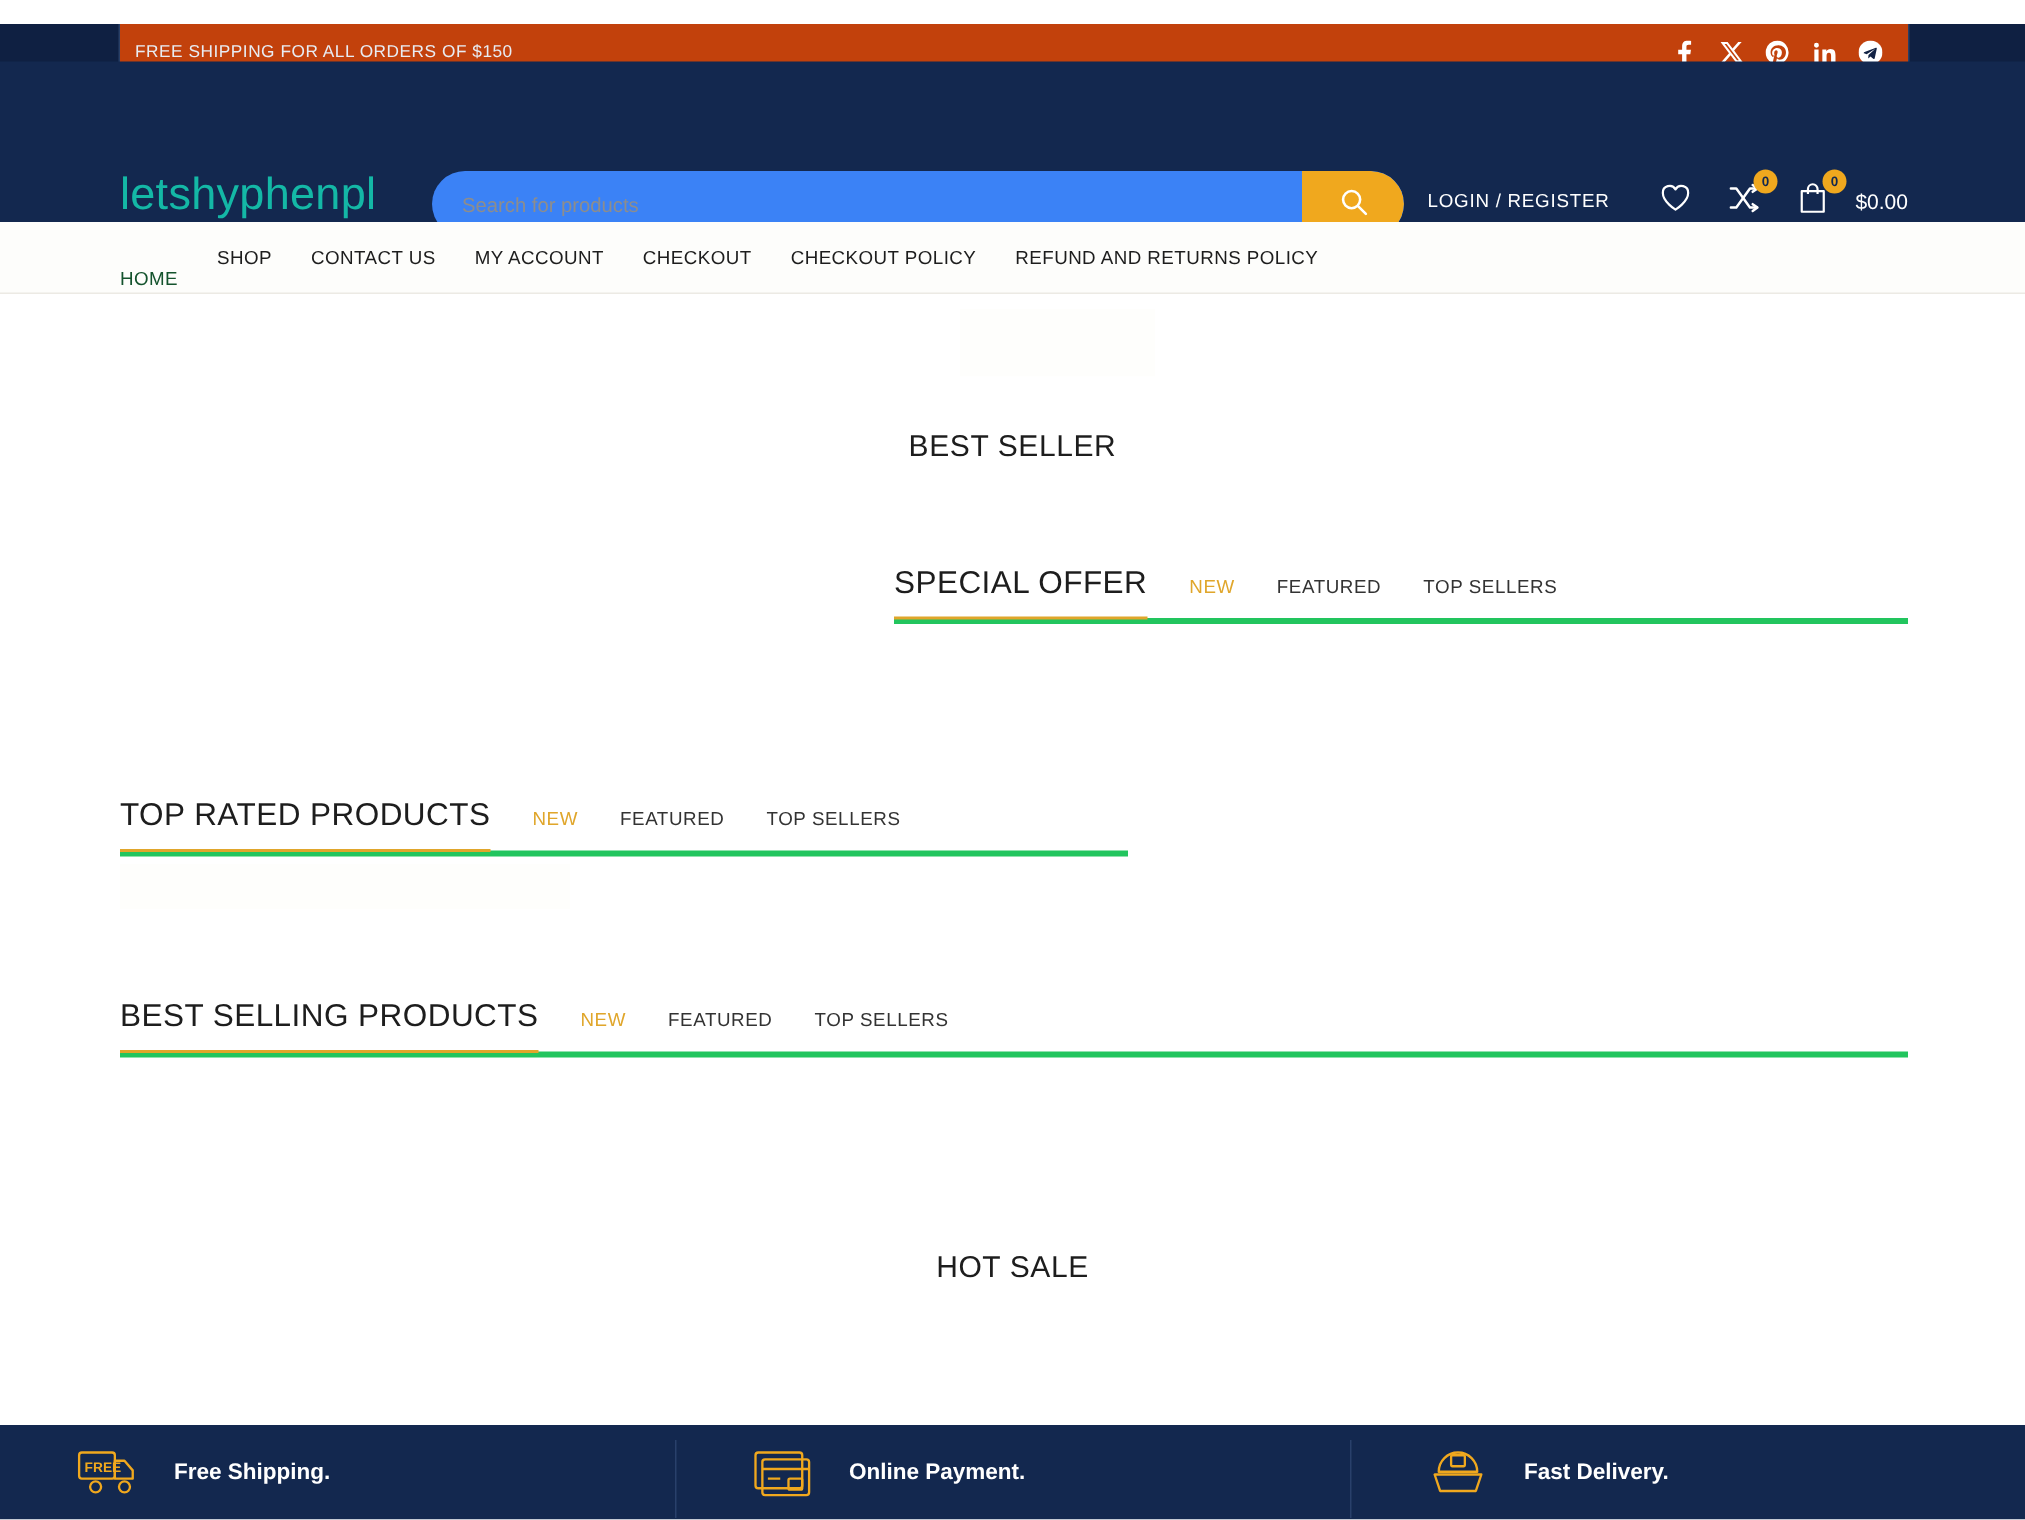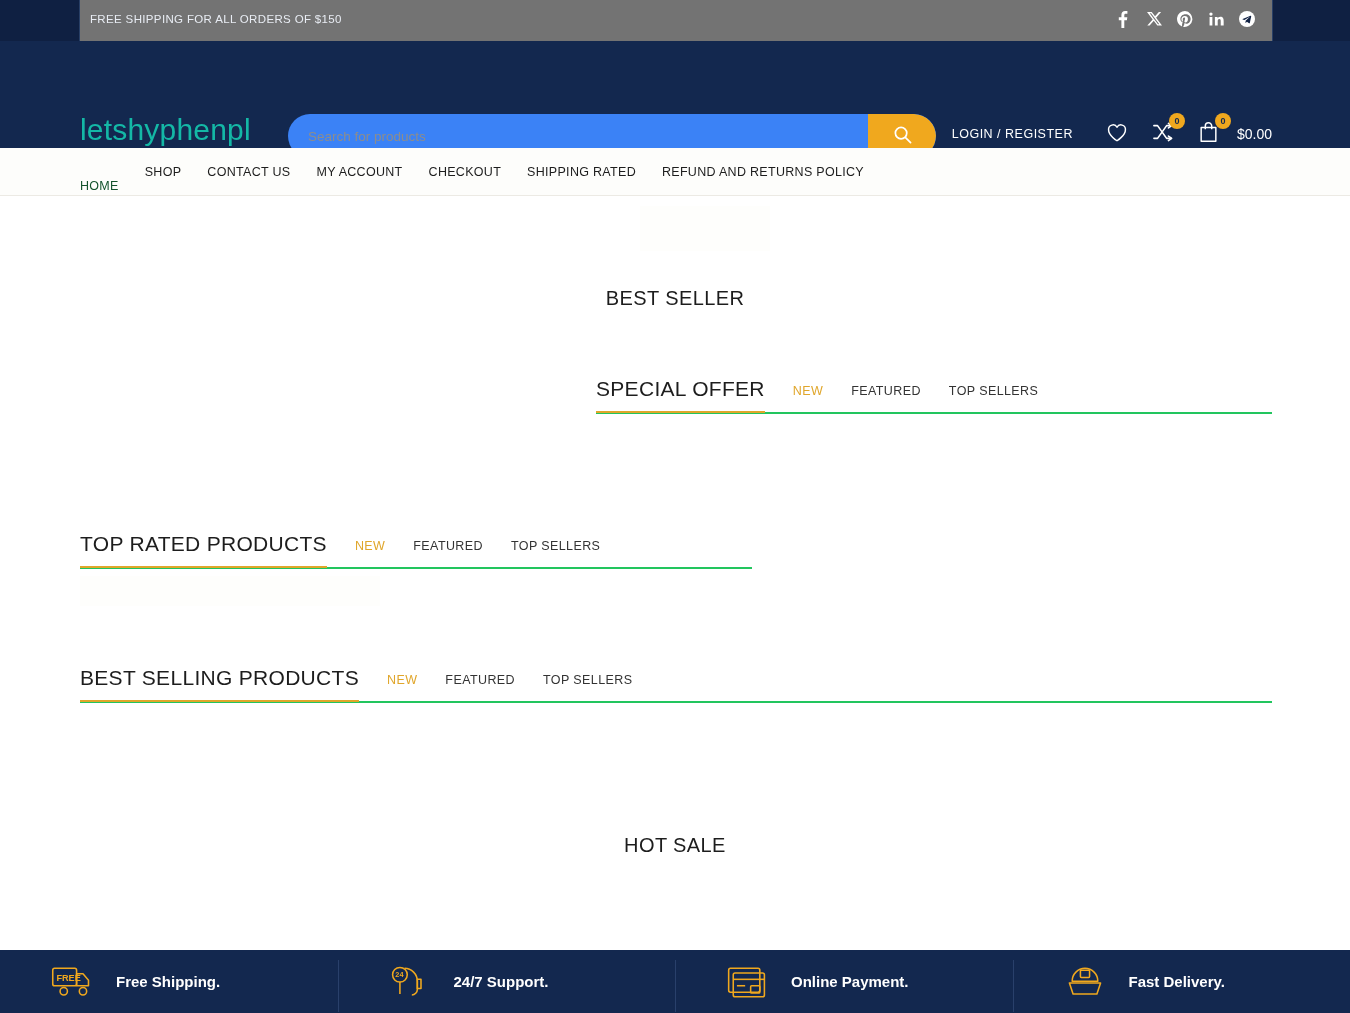--- a/index.html
+++ b/index.html
@@ -6,22 +6,22 @@
   html, body {
     width: 1350px; height: 1013px;
     font-family: "Liberation Sans", sans-serif;
     background: #ffffff;
     overflow: hidden;
   }
   body { position: relative; }
 
   
   .topbar {
-    position: absolute; top: 0; left: 0; width: 1350px; height: 41px;
-    background: #737373;
+    position: absolute; top: 16px; left: 0; width: 1350px; height: 41px;
+    background: #c2410c;
     display: flex; align-items: center;
   }
   .topbar-edge-left {
     position: absolute; top: 0; left: 0; width: 80px; height: 41px;
     background: #0f2042; border-right: 1px solid #283f66;
   }
   .topbar-edge-right {
     position: absolute; top: 0; right: 0; width: 78px; height: 41px;
     background: #0f2042; border-left: 1px solid #283f66;
   }
@@ -110,21 +110,21 @@
     position: absolute; background: #fdfdfa; opacity: .55;
   }
 
   .section-title-center {
     position: absolute; width: 100%; text-align: center;
     font-size: 20px; font-weight: 400; color: #1d1d1d; letter-spacing: .4px;
   }
 
   .tabrow {
     position: absolute; display: flex; align-items: flex-end;
-    border-bottom: 2px solid #22c55e;
+    border-bottom: 4px solid #22c55e;
   }
   .tabrow .tab-main {
     font-size: 21px; color: #1d1d1d; letter-spacing: .3px;
     padding-bottom: 10px; border-bottom: 2px solid #e0a62b;
     margin-bottom: -1px; cursor: pointer; white-space: nowrap;
   }
   .tabrow .tab {
     font-size: 12.5px; color: #333333; letter-spacing: .4px;
     padding-bottom: 14px; margin-left: 28px; cursor: pointer; white-space: nowrap;
   }
@@ -238,21 +238,21 @@
   </div>
 </div>
 
 <div class="nav">
   <div class="nav-inner">
     <span class="nav-item active">HOME</span>
     <span class="nav-item">SHOP</span>
     <span class="nav-item">CONTACT US</span>
     <span class="nav-item">MY ACCOUNT</span>
     <span class="nav-item">CHECKOUT</span>
-    <span class="nav-item">SHIPPING RATED</span>
+    <span class="nav-item">CHECKOUT POLICY</span>
     <span class="nav-item">REFUND AND RETURNS POLICY</span>
   </div>
 </div>
 
 <div class="content">
 
   <div class="ghost" style="left:640px; top:10px; width:130px; height:45px;"></div>
 
   <div class="section-title-center" style="top:91px;">BEST SELLER</div>
 
@@ -290,32 +290,20 @@
         <rect x="3" y="8" width="26" height="19" rx="2"></rect>
         <text x="7" y="22" font-size="10" fill="currentColor" stroke="none" font-family="Liberation Sans, sans-serif">FREE</text>
         <path d="M29 14h7l6 7v6h-13z"></path>
         <circle cx="15" cy="33" r="4"></circle>
           <circle cx="36" cy="33" r="4"></circle>
       </svg>
     </span>
     <span class="feature-label">Free Shipping.</span>
   </div>
 
-  <div class="feature">
-    <span class="feature-icon">
-      <svg viewBox="0 0 48 44" fill="none" stroke="currentColor" stroke-width="1.7" stroke-linejoin="round">
-        <path d="M18 8a14 14 0 0 1 14 14v9a6 6 0 0 1-6 6"></path>
-        <circle cx="13" cy="15" r="8"></circle>
-        <text x="8" y="18" font-size="8" fill="currentColor" stroke="none" font-family="Liberation Sans, sans-serif">24</text>
-        <path d="M32 20h4v10h-4z"></path>
-        <path d="M13 23v13"></path>
-      </svg>
-    </span>
-    <span class="feature-label">24/7 Support.</span>
-  </div>
 
   <div class="feature">
     <span class="feature-icon">
       <svg viewBox="0 0 48 44" fill="none" stroke="currentColor" stroke-width="1.7" stroke-linejoin="round">
         <rect x="4" y="8" width="34" height="26" rx="2"></rect>
         <rect x="9" y="13" width="34" height="26" rx="2"></rect>
         <line x1="9" y1="20" x2="43" y2="20"></line>
         <line x1="13" y1="27" x2="22" y2="27"></line>
         <rect x="28" y="27" width="10" height="8" rx="1"></rect>
       </svg>

